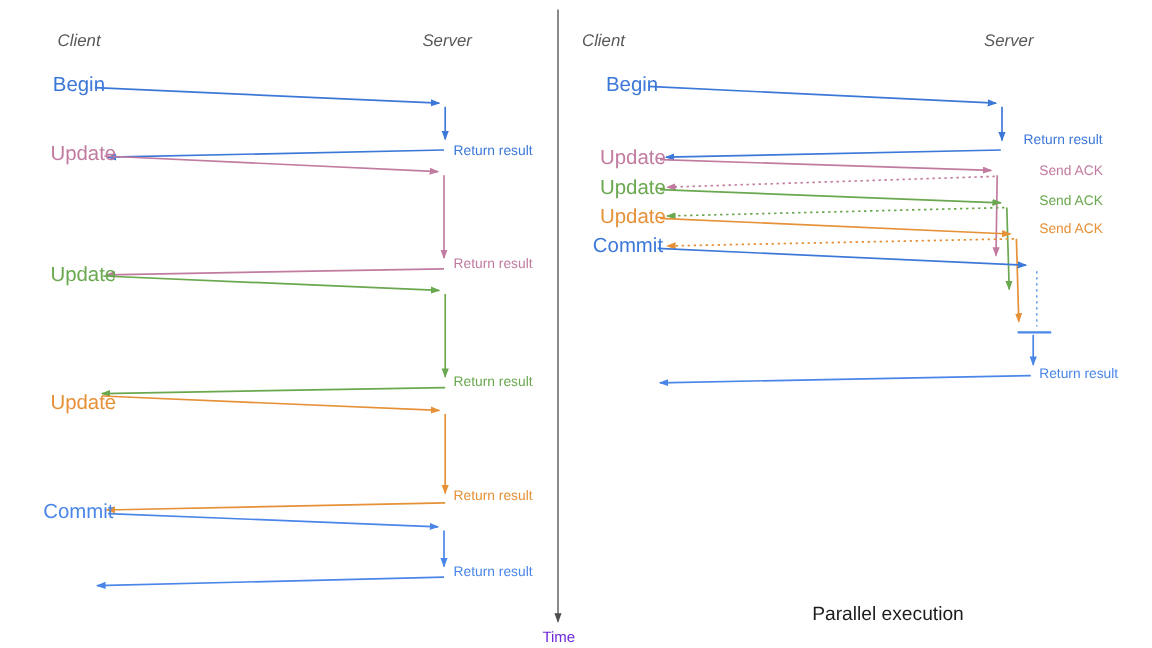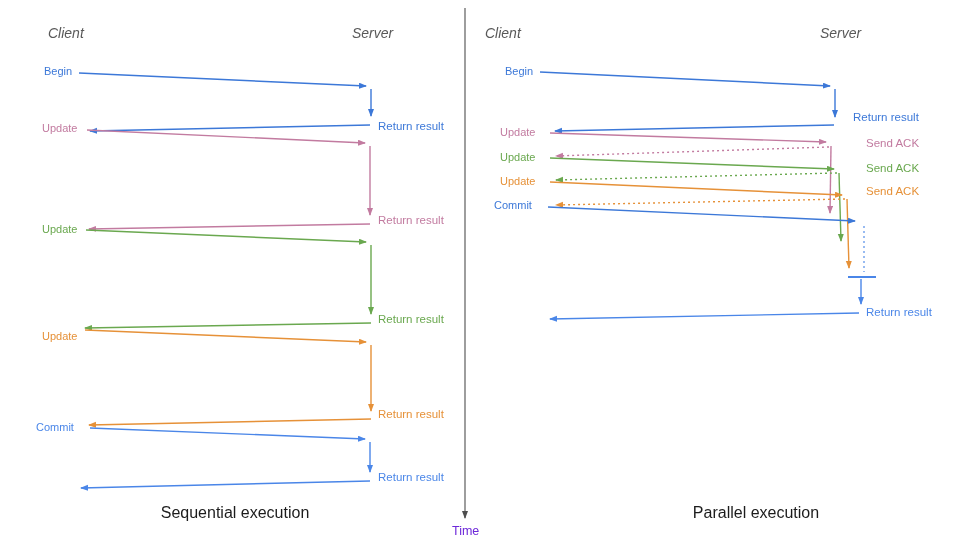--- a/index.html
+++ b/index.html
@@ -1,21 +1,21 @@
 <!DOCTYPE html>
 <html><head>
 <meta charset="utf-8">
 <style>
   html,body{margin:0;padding:0;background:#ffffff;}
   #canvas{
     position:relative;width:960px;height:540px;background:#ffffff;overflow:hidden;
     font-family:"Liberation Sans",sans-serif;
   }
   svg.lines{position:absolute;left:0;top:0;width:960px;height:540px;}
-  .lbl{position:absolute;font-size:11px;line-height:16px;white-space:nowrap;}
+  .lbl{position:absolute;font-size:17px;line-height:16px;white-space:nowrap;}
   .hdr{position:absolute;font-size:14px;line-height:16px;font-style:italic;color:#595959;white-space:nowrap;}
   .ret{position:absolute;font-size:11.5px;line-height:15px;white-space:nowrap;}
   .title{position:absolute;font-size:16px;line-height:18px;color:#1c1c1c;text-align:center;width:240px;}
   .time{position:absolute;font-size:12.5px;line-height:15px;color:#6d28d9;white-space:nowrap;}
   .c-blue{color:#3c78d8;}
   .c-blue2{color:#4a86e8;}
   .c-pink{color:#c27ba0;}
   .c-green{color:#6aa84f;}
   .c-orange{color:#e69138;}
   line{stroke-width:1.4;fill:none;}
@@ -102,34 +102,33 @@
   <div class="lbl c-green" style="left:42px;top:221px;">Update</div>
   <div class="lbl c-orange" style="left:42px;top:328px;">Update</div>
   <div class="lbl c-blue2" style="left:36px;top:419px;">Commit</div>
 
   <div class="ret c-blue" style="left:378px;top:119px;">Return result</div>
   <div class="ret c-pink" style="left:378px;top:213px;">Return result</div>
   <div class="ret c-green" style="left:378px;top:312px;">Return result</div>
   <div class="ret c-orange" style="left:378px;top:407px;">Return result</div>
   <div class="ret c-blue2" style="left:378px;top:470px;">Return result</div>
 
-  <div class="title" style="left:115px;top:504px;">Sequential execution</div>
 
   <div class="hdr" style="left:485px;top:25px;">Client</div>
   <div class="hdr" style="left:820px;top:25px;">Server</div>
 
   <div class="lbl c-blue" style="left:505px;top:63px;">Begin</div>
   <div class="lbl c-pink" style="left:500px;top:124px;">Update</div>
   <div class="lbl c-green" style="left:500px;top:149px;">Update</div>
   <div class="lbl c-orange" style="left:500px;top:173px;">Update</div>
   <div class="lbl c-blue" style="left:494px;top:197px;">Commit</div>
 
   <div class="ret c-blue" style="left:853px;top:110px;">Return result</div>
   <div class="ret c-pink" style="left:866px;top:136px;">Send ACK</div>
   <div class="ret c-green" style="left:866px;top:161px;">Send ACK</div>
   <div class="ret c-orange" style="left:866px;top:184px;">Send ACK</div>
   <div class="ret c-blue2" style="left:866px;top:305px;">Return result</div>
 
-  <div class="title" style="left:636px;top:504px;">Parallel execution</div>
+  <div class="title" style="left:620px;top:504px;">Parallel execution</div>
 
   <div class="time" style="left:452px;top:524px;">Time</div>
 
 </div>
 
 </body></html>

